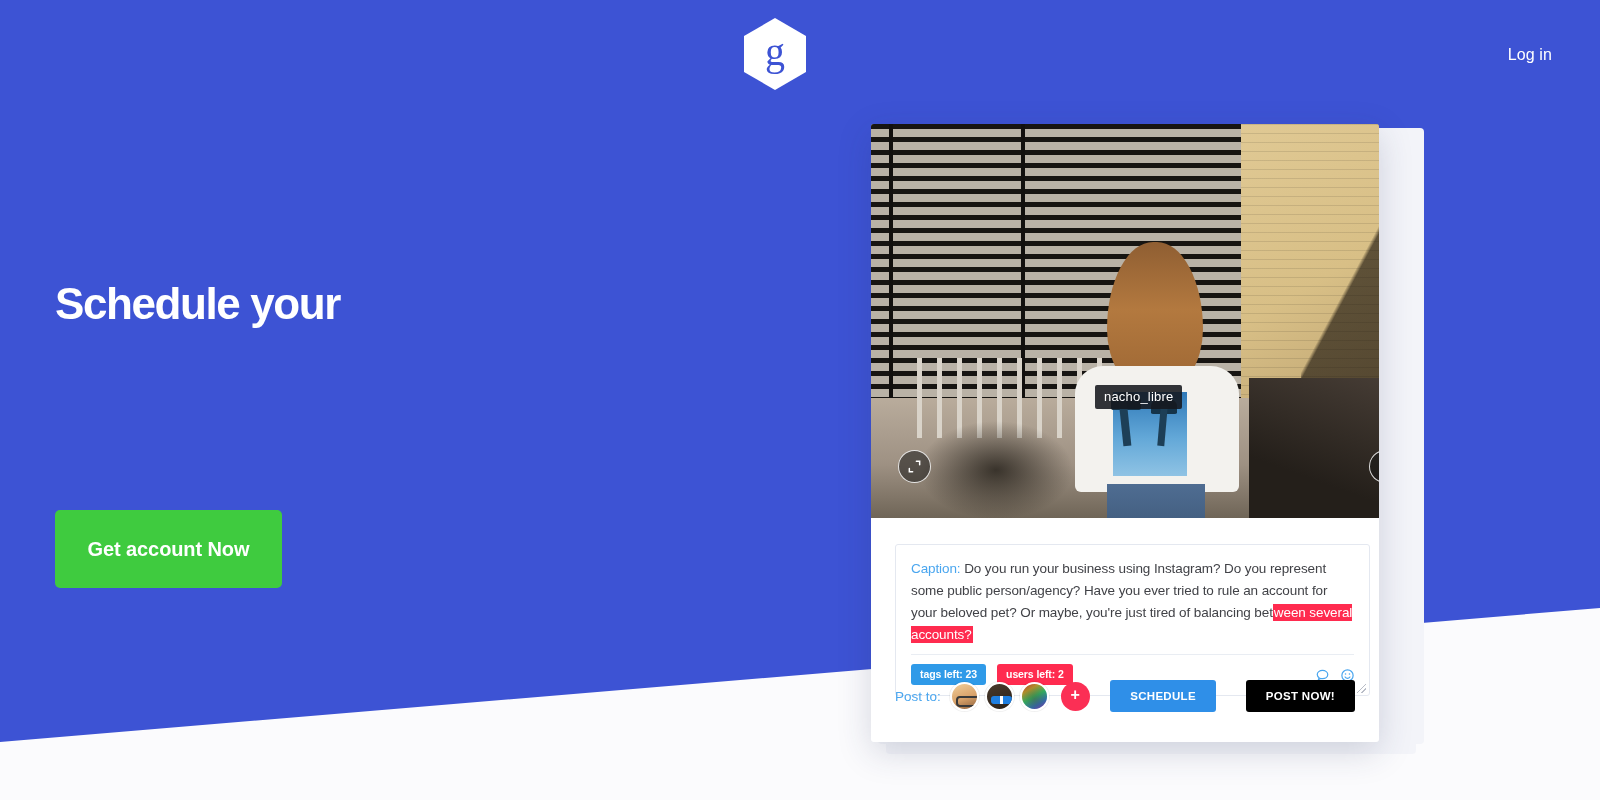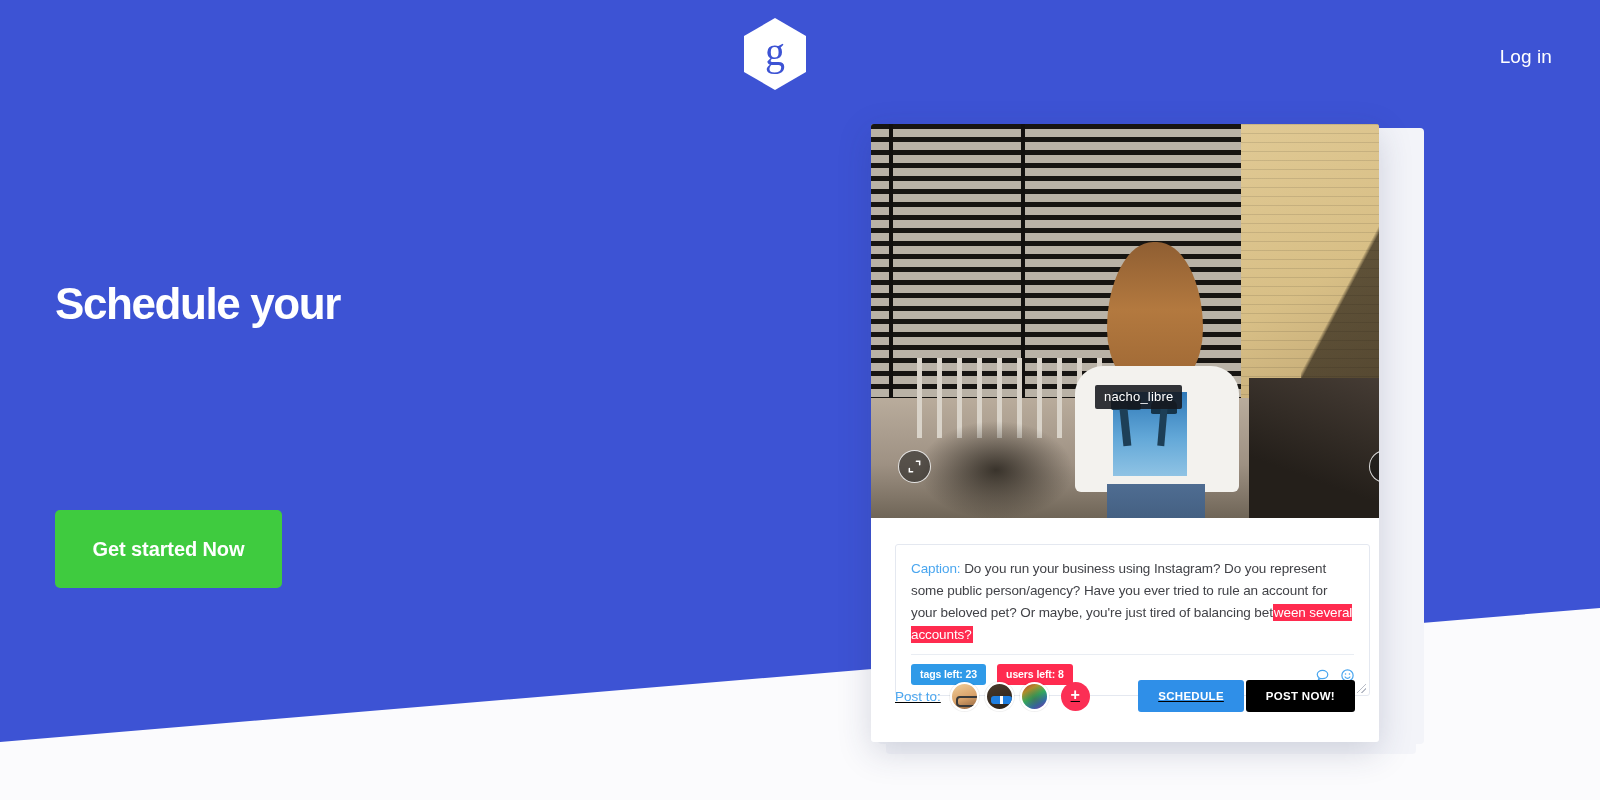--- a/index.html
+++ b/index.html
@@ -45,21 +45,21 @@
     font-size: 40px;
     line-height: 1;
     padding-bottom: 4px;
   }
 
   
   .login {
     position: absolute;
     right: 48px; top: 46px;
     color: #ffffff;
-    font-size: 19px;
+    font-size: 16px;
     letter-spacing: .1px;
     text-decoration: none;
     cursor: pointer;
     text-align: right;
   }
 
   
   .headline {
     position: absolute;
     left: 55px; top: 281px;
@@ -271,21 +271,20 @@
       linear-gradient(135deg, rgba(0,0,0,0) 70%, #b9bdc7 70%, #b9bdc7 80%, rgba(0,0,0,0) 80%);
     cursor: nwse-resize;
   }
 
   
   .footer {
     position: absolute; left: 0; right: 0; bottom: 0;
     height: 92px;
     display: flex; align-items: center;
     padding: 0 24px;
-    text-decoration: underline;
   }
   .postto {
     color: #4aa6ef;
     font-size: 13.5px;
     margin-right: 9px;
   }
   .avatars { display: flex; align-items: center; }
   .av {
     width: 29px; height: 29px; border-radius: 50%;
     border: 2px solid #ffffff;
@@ -309,21 +308,21 @@
     width: 29px; height: 29px; border-radius: 50%;
     background: #fb2f55;
     color: #ffffff;
     display: flex; align-items: center; justify-content: center;
     font-size: 16px; font-weight: 700;
     margin-left: 6px;
     cursor: pointer;
     line-height: 0;
     padding-bottom: 2px;
   }
-  .foot-actions { margin-left: auto; display: flex; align-items: flex-end; gap: 2px; }
+  .foot-actions { margin-left: auto; display: flex; align-items: flex-end; gap: 30px; }
   .btn {
     border: none; border-radius: 3px;
     color: #ffffff;
     font-family: "Liberation Sans", sans-serif;
     font-size: 11.5px; font-weight: 700;
     letter-spacing: .3px;
     padding: 0 20px;
     height: 32px;
     cursor: pointer;
   }
@@ -341,21 +340,21 @@
     <div class="hex"></div>
     <div class="mark">g</div>
   </div>
 
   <a class="login" href="#">Log in</a>
 
   <h1 class="headline">
     <span>Schedule your</span>
   </h1>
 
-  <button class="cta">Get started Now</button>
+  <button class="cta">Get account Now</button>
 
   <div class="card-shadow2"></div>
   <div class="card-shadow1"></div>
 
   <div class="card">
 
     <div class="photo">
       <div class="ph-blinds"></div>
       <div class="ph-brick"></div>
       <div class="ph-brickshadow"></div>
@@ -397,21 +396,21 @@
 
         <div class="cap-text">
           <span class="cap-label">Caption:</span><span> Do you run your business using Instagram? Do you represent some public person/agency? Have you ever tried to rule an account for your beloved pet? Or maybe, you're just tired of balancing bet</span><span class="cap-hl">ween several accounts?</span>
         </div>
 
         <div class="cap-div"></div>
 
 
         <div class="cap-badges">
           <span class="badge tags">tags left: 23</span>
-          <span class="badge users">users left: 8</span>
+          <span class="badge users">users left: 2</span>
         </div>
 
         <div class="cap-icons">
           <span class="ic">
             <svg width="15" height="15" viewBox="0 0 16 16" fill="none" stroke="#4aa6ef" stroke-width="1.3">
               <path d="M8 2.6c3.2 0 5.6 1.9 5.6 4.4S11.2 11.4 8 11.4c-.6 0-1.2-.07-1.7-.2l-2.6 1.2.7-2A4.2 4.2 0 0 1 2.4 7C2.4 4.5 4.8 2.6 8 2.6z"></path>
             </svg>
           </span>
           <span class="ic">
             <svg width="15" height="15" viewBox="0 0 16 16" fill="none" stroke="#4aa6ef" stroke-width="1.3">

